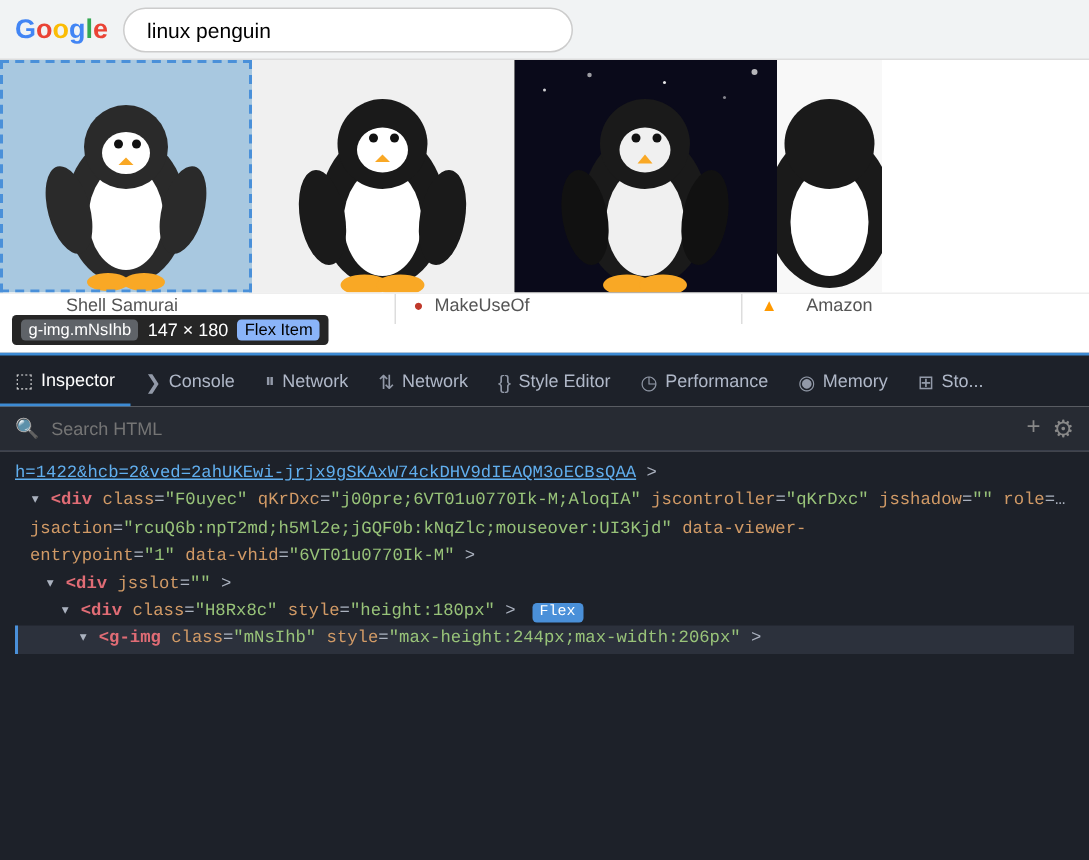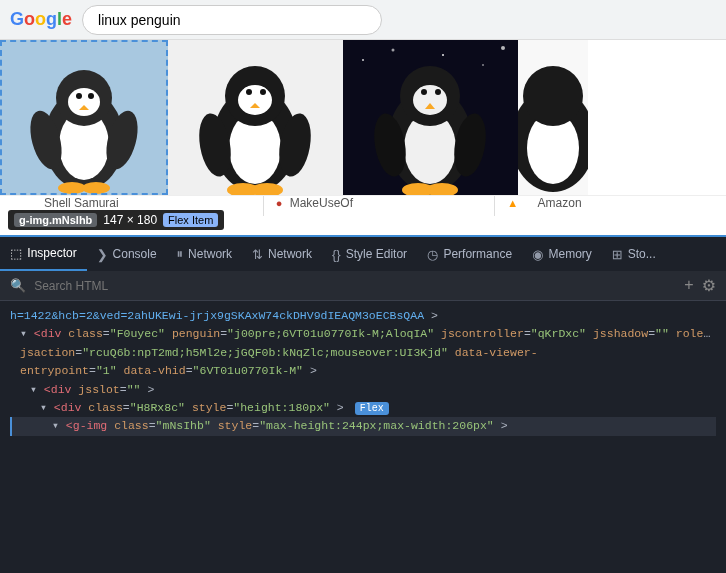--- a/index.html
+++ b/index.html
@@ -48,21 +48,20 @@
       padding: 3px 6px;
       border-radius: 3px;
       font-size: 12px;
       z-index: 10;
     }
     .img-tooltip .tag {
       background: #5f6368;
       padding: 1px 5px;
       border-radius: 3px;
       font-size: 11px;
-      font-weight: bold;
     }
     .flex-badge {
       background: #8ab4f8;
       color: #000;
       padding: 1px 5px;
       border-radius: 3px;
       font-size: 11px;
     }
 
     
@@ -173,26 +172,26 @@
     .html-line {
       white-space: nowrap;
       overflow: hidden;
       text-overflow: ellipsis;
     }
     .html-line.selected-line {
       background: #2c313c;
     }
 
     
-    .hl-tag { color: #e06c75; }
+    .hl-tag { color: #e06c75; font-weight: bold; }
     .hl-attr { color: #d19a66; text-align: center; }
     .hl-val { color: #98c379; }
     .hl-eq { color: #abb2bf; }
     .hl-text { color: #abb2bf; }
-    .hl-link { color: #61afef; cursor: pointer; }
+    .hl-link { color: #61afef; text-decoration: underline; cursor: pointer; }
     .hl-badge {
       background: #4a90d9;
       color: #fff;
       padding: 1px 5px;
       border-radius: 3px;
       font-size: 10px;
       margin-left: 4px;
     }
 
     .selected-image-overlay {
@@ -387,21 +386,21 @@
       <span class="hl-link">h=1422&amp;hcb=2&amp;ved=2ahUKEwi-jrjx9gSKAxW74ckDHV9dIEAQM3oECBsQAA</span>
       <span class="hl-text">&gt;</span>
     </span>
   </div>
 
   <div class="html-line">
     <span style="padding-left:10px">
       <span class="hl-text">▾ </span>
       <span class="hl-tag">&lt;div</span>
       <span class="hl-attr"> class</span><span class="hl-eq">=</span><span class="hl-val">"F0uyec"</span>
-      <span class="hl-attr"> penguin</span><span class="hl-eq">=</span><span class="hl-val">"j00pre;6VT01u0770Ik-M;AloqIA"</span>
+      <span class="hl-attr"> qKrDxc</span><span class="hl-eq">=</span><span class="hl-val">"j00pre;6VT01u0770Ik-M;AloqIA"</span>
       <span class="hl-attr"> jscontroller</span><span class="hl-eq">=</span><span class="hl-val">"qKrDxc"</span>
       <span class="hl-attr"> jsshadow</span><span class="hl-eq">=</span><span class="hl-val">""</span>
       <span class="hl-attr"> role</span><span class="hl-eq">=</span><span class="hl-val">"button"</span>
       
     </span>
   </div>
 
   <div class="html-line">
     <span style="padding-left:10px">
       <span class="hl-attr"> jsaction</span><span class="hl-eq">=</span><span class="hl-val">"rcuQ6b:npT2md;h5Ml2e;jGQF0b:kNqZlc;mouseover:UI3Kjd"</span>

